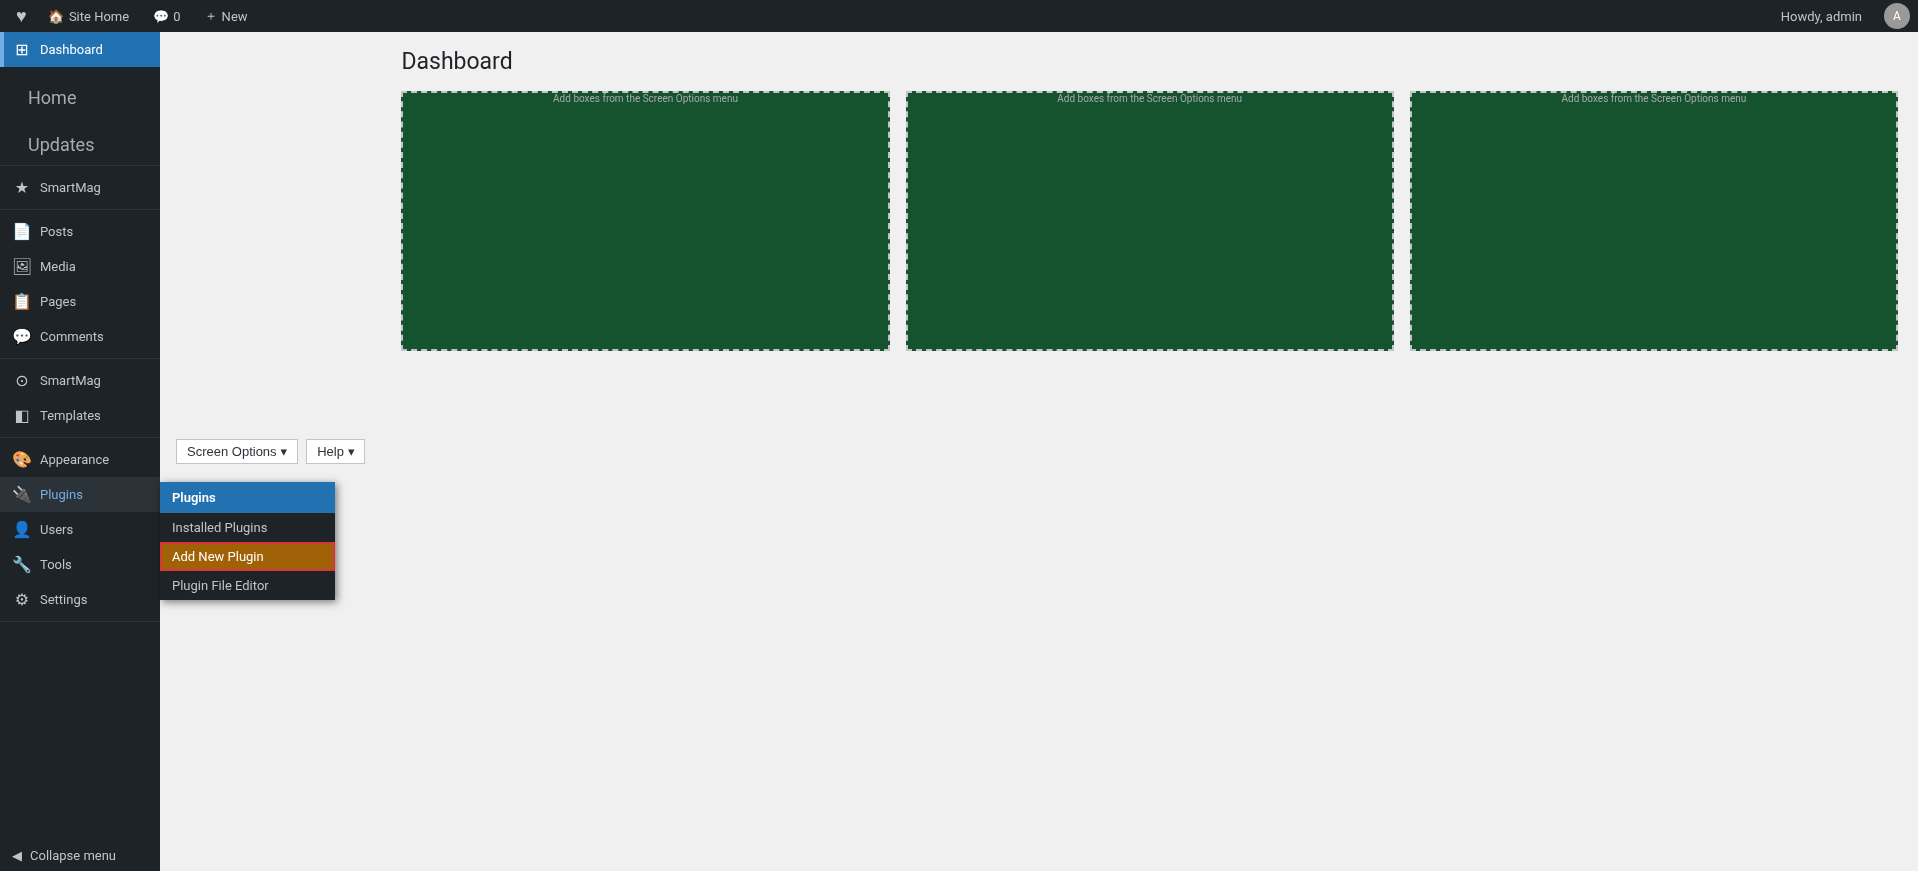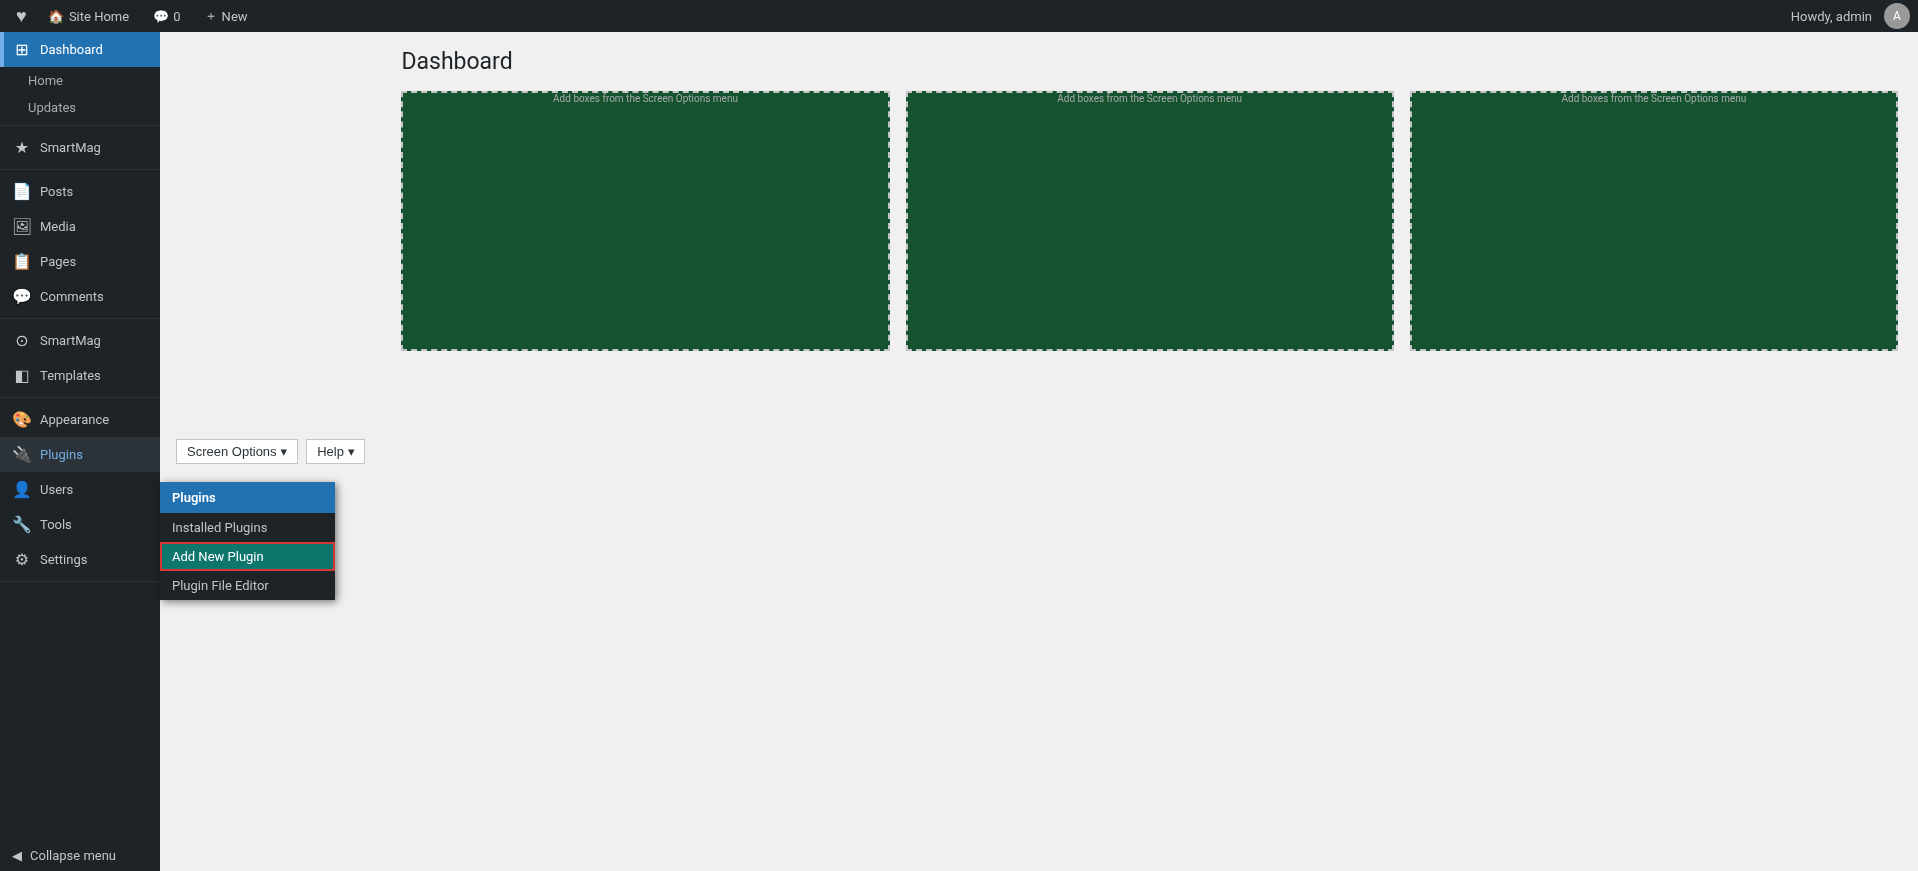--- a/index.html
+++ b/index.html
@@ -22,21 +22,21 @@
     .adminbar-item {
       color: #c3c4c7;
       padding: 0 10px;
       height: 32px;
       display: flex;
       align-items: center;
       gap: 4px;
       cursor: pointer;
       font-size: 13px;
     }
-    .adminbar-right { margin-left: auto; display: flex; align-items: center; gap: 2px; }
+    .adminbar-right { margin-left: auto; display: flex; align-items: center; gap: 12px; }
     .adminbar-howdy { color: #c3c4c7; padding: 0 10px; }
 
     
     #wpbody-wrapper { display: flex; flex: 1; overflow: hidden; }
     .menu-item {
       display: flex;
       align-items: center;
       gap: 8px;
       padding: 8px 12px;
       color: #c3c4c7;
@@ -52,24 +52,24 @@
       width: 4px;
       background: #72aee6;
     }
     .menu-item .menu-icon { font-size: 16px; width: 20px; text-align: center; }
     .menu-item .menu-label { font-size: 13px; }
 
     .menu-separator { height: 1px; background: #2c3338; margin: 4px 0; }
 
     
     .home-item {
-      padding: 6px 12px 6px 28px;
+      padding: 20px 12px 6px 28px;
       color: #a8aaad;
       cursor: pointer;
-      font-size: 13px;
+      font-size: 18px;
     }
 
     
     #wpbody {
       flex: 1;
       display: flex;
       flex-direction: row;
       overflow: hidden;
     }
 
@@ -128,21 +128,21 @@
       font-size: 10px;
     }
     .flyout-item {
       display: block;
       padding: 7px 12px;
       color: #c3c4c7;
       cursor: pointer;
       font-size: 13px;
     }
     .flyout-item.highlighted {
-      background: #0f766e;
+      background: #a16207;
       border: 2px solid #d63638;
       color: #fff;
       padding: 5px 10px;
     }
 
     
     .menu-item.plugins-active {
       background: #2c3338;
       color: #72aee6;
     }

